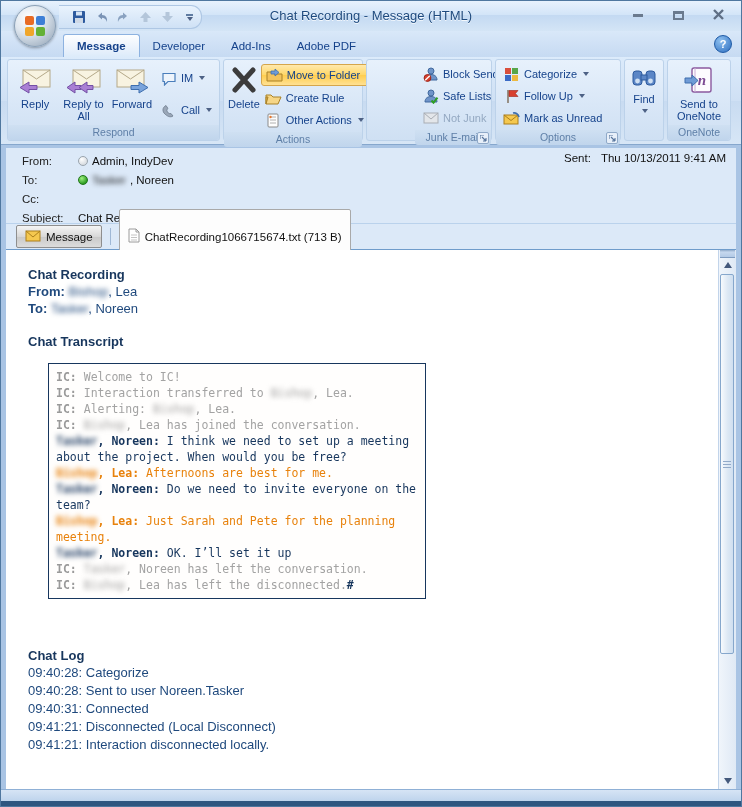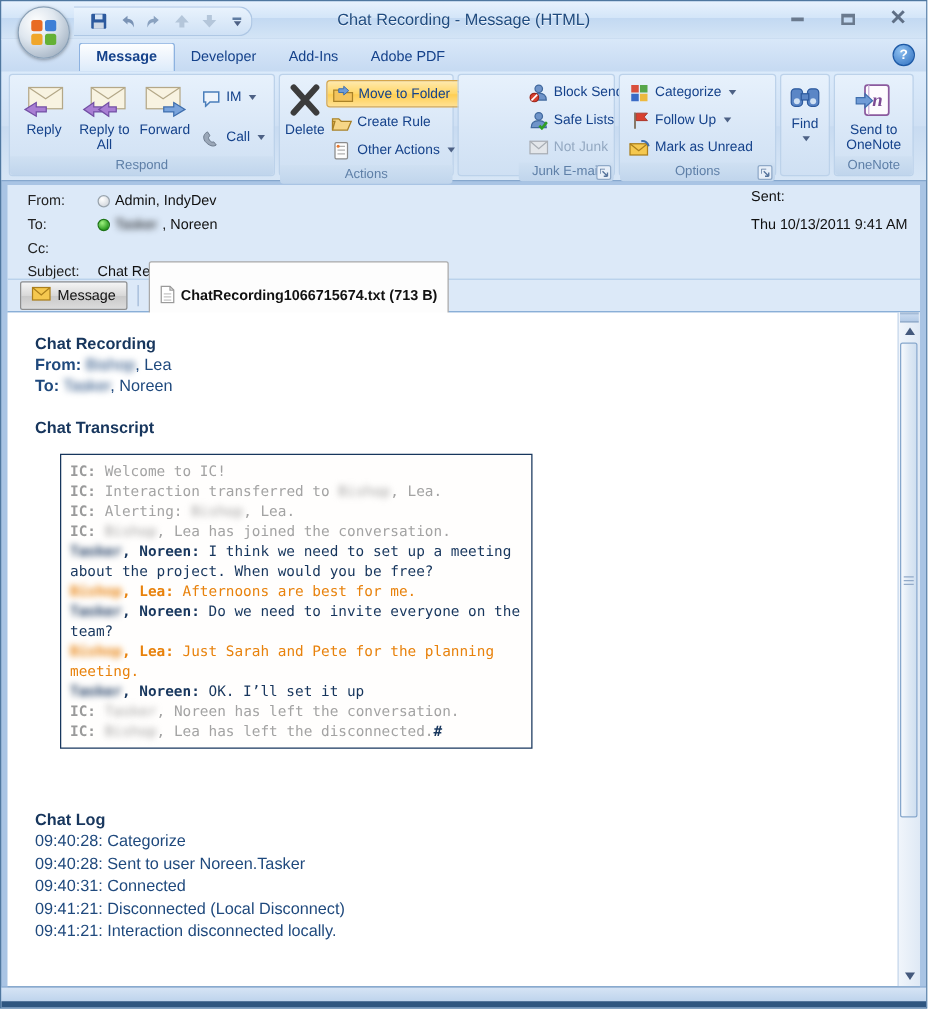--- a/index.html
+++ b/index.html
@@ -61,34 +61,34 @@
   .btn-sm.hl{background:linear-gradient(#ffe9ad,#ffd767 50%,#ffcd4e 51%,#ffe193);border:1px solid #d5a64c;}
   .btn-sm.disabled{color:#94a9c2;cursor:default;}
   .dd{width:0;height:0;border-left:3px solid transparent;border-right:3px solid transparent;border-top:4px solid #4d6185;margin-left:2px;}
   .respond-stack{padding-top:6px;gap:12px;}
 
   
   .headerpane{position:absolute;top:147px;left:5px;right:5px;height:75px;background:#dce9f8;font-size:11.5px;color:#1c1c1c;}
   .hrow{position:absolute;left:0;right:0;height:18px;display:flex;align-items:center;}
   .hlabel{width:72px;padding-left:16px;box-sizing:border-box;color:#222;}
   .hval{display:flex;align-items:center;gap:4px;color:#111;}
-  .sent{position:absolute;right:10px;top:0;display:flex;gap:10px;color:#111;flex-direction:column;}
+  .sent{position:absolute;right:10px;top:0;display:flex;gap:10px;color:#111;}
   .presence{width:10px;height:10px;border-radius:50%;display:inline-block;}
   .presence.off{background:radial-gradient(circle at 35% 30%,#ffffff,#d9dde2 70%);border:1px solid #9aa4ad;box-sizing:border-box;}
   .presence.on{background:radial-gradient(circle at 35% 30%,#9ef07f,#2f9e24 70%);border:1px solid #1f7518;box-sizing:border-box;}
   .redact{filter:blur(2.5px);}
 
   
   .attachbar{position:absolute;top:222px;left:5px;right:5px;height:27px;background:#dce9f8;
     border-top:1px solid #bad2ec;border-bottom:1px solid #6f9ccb;display:flex;align-items:center;padding-left:10px;box-sizing:border-box;font-size:11.5px;}
   .msgtab{display:flex;align-items:center;gap:5px;height:21px;padding:0 8px;cursor:pointer;color:#111;
     background:linear-gradient(#f5f5f5,#d8d8d8 50%,#c9c9c9 51%,#dcdcdc);border:1px solid #8e8e8e;border-radius:2px;}
   .attsep{width:1px;height:17px;background:#9fb8d6;margin:0 8px;}
   .attchip{display:flex;align-items:center;gap:5px;height:21px;padding:16px 8px;cursor:pointer;color:#111;
-    background:#fdfdfd;border:1px solid #a9a9a9;border-radius:2px;font-weight:bold;}
+    background:#fdfdfd;border:1px solid #a9a9a9;border-radius:2px;}
 
   
   .bodypane{position:absolute;top:249px;left:5px;right:5px;bottom:16px;background:#ffffff;border-bottom:1px solid #4f779f;}
   .bodycontent{position:absolute;left:0;top:0;right:18px;bottom:0;overflow:hidden;color:#1F497D;font-size:13px;padding:16px 0 0 22px;box-sizing:border-box;}
   .bheading{font-weight:bold;color:#17365D;font-size:13px;line-height:17px;}
   .bline{line-height:17px;}
   .bline b{font-weight:bold;}
   .sp16{height:16px;} .sp14{height:13px;}
   .transcript{margin-left:20px;width:378px;border:1px solid #17365D;background:#fffefd;
     font-family:"DejaVu Sans Mono","Liberation Mono",monospace;font-size:11.5px;line-height:16px;padding:5px 7px;box-sizing:border-box;}

